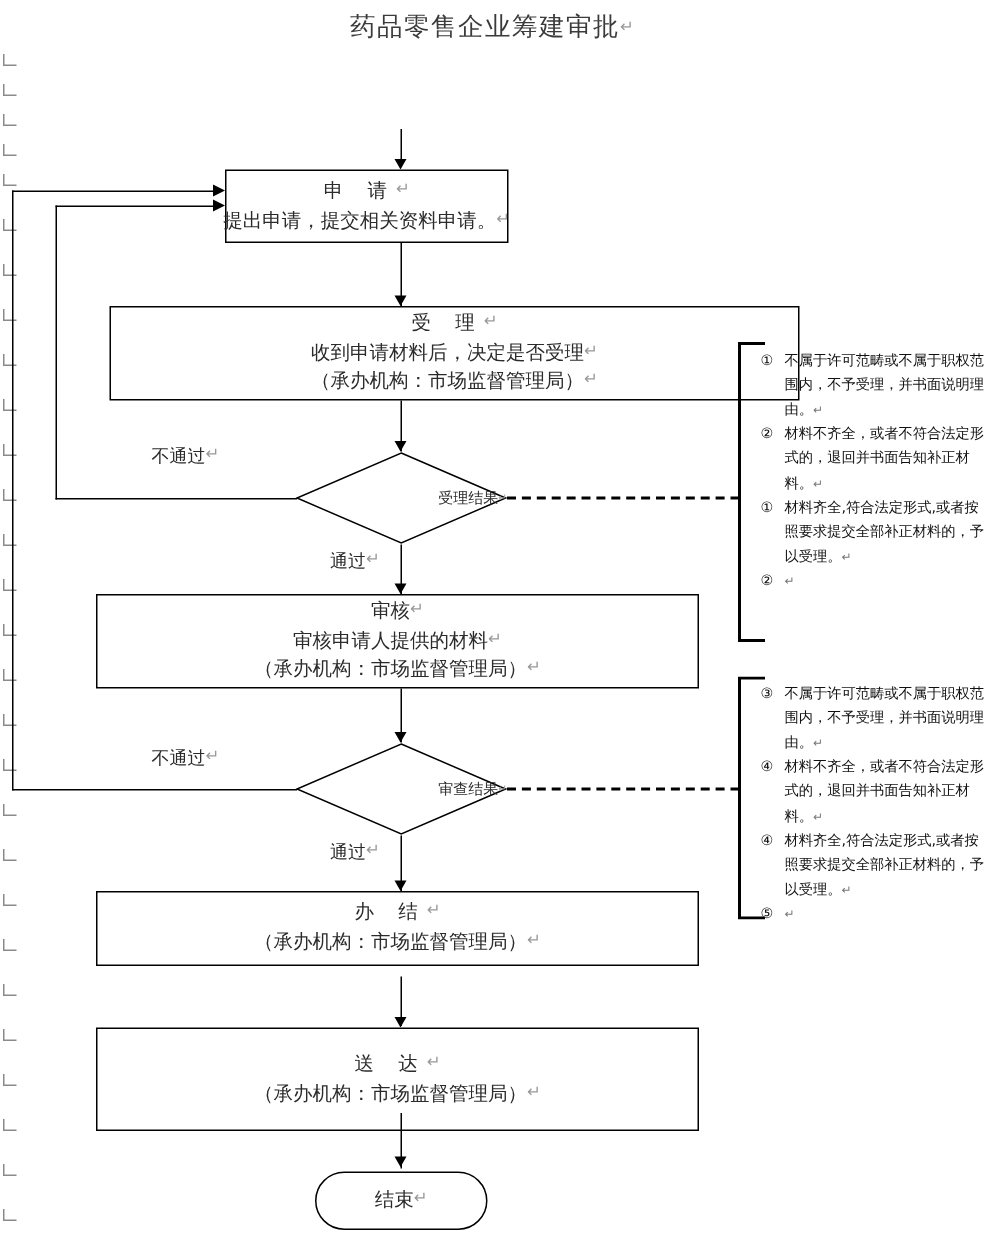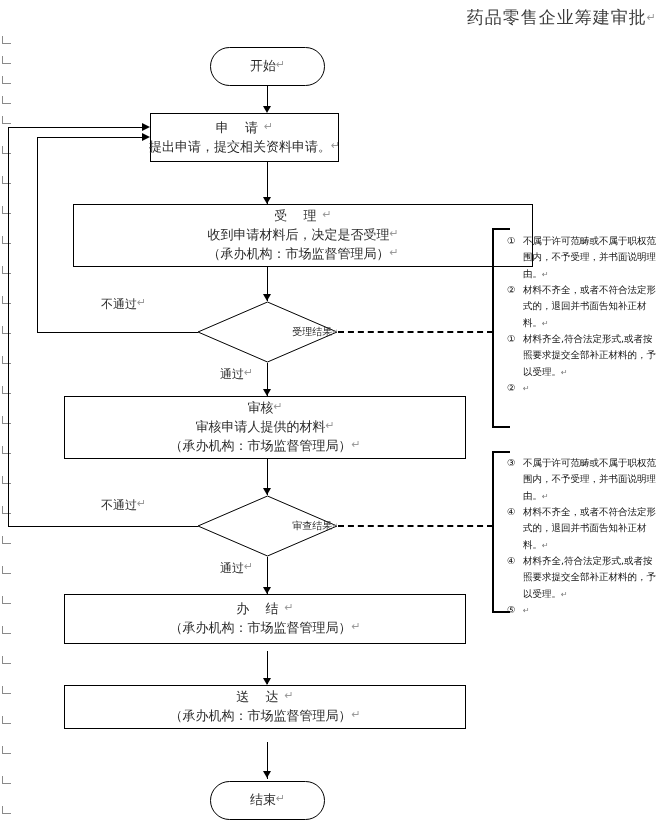--- a/index.html
+++ b/index.html
@@ -28,21 +28,21 @@
     border-left: 1px solid #8a8a8a;
     border-bottom: 1px solid #8a8a8a;
   }
 
   
   .title {
     position: absolute;
     left: 0;
     top: 6px;
     width: 657px;
-    text-align: right;
+    text-align: center;
     font-size: 17px;
     color: #3b3b3b;
     letter-spacing: 1px;
     white-space: nowrap;
   }
   .pilcrow {
     color: #9a9a9a;
     font-size: 11px;
     vertical-align: 2px;
   }
@@ -205,23 +205,20 @@
   <div class="binding-mark" style="top:686px"></div>
   <div class="binding-mark" style="top:716px"></div>
   <div class="binding-mark" style="top:746px"></div>
   <div class="binding-mark" style="top:776px"></div>
   <div class="binding-mark" style="top:806px"></div>
 
   <div class="title">
     <span>药品零售企业筹建审批</span><span class="pilcrow">↵</span>
   </div>
 
-  <div class="node terminator" style="left:210px; top:47px; width:115px; height:39px;">
-    <span class="ln"><span>开始</span><span class="pilcrow">↵</span></span>
-  </div>
 
   <div class="vline" style="left:267px; top:86px; height:25px;"></div>
   <div class="arrow-down" style="left:263px; top:106px;"></div>
 
   <div class="node" style="left:150px; top:113px; width:189px; height:49px;">
     <span class="ln hdr"><span>申  请</span><span class="pilcrow">↵</span></span>
     <span class="ln"><span>提出申请，提交相关资料申请。</span><span class="pilcrow">↵</span></span>
   </div>
 
   <div class="vline" style="left:267px; top:162px; height:42px;"></div>
@@ -292,21 +289,21 @@
   <div class="dashed" style="left:338px; top:525px; width:155px;"></div>
 
   <div class="node" style="left:64px; top:594px; width:402px; height:50px;">
     <span class="ln hdr"><span>办  结</span><span class="pilcrow">↵</span></span>
     <span class="ln"><span>（承办机构：市场监督管理局）</span><span class="pilcrow">↵</span></span>
   </div>
 
   <div class="vline" style="left:267px; top:651px; height:33px;"></div>
   <div class="arrow-down" style="left:263px; top:678px;"></div>
 
-  <div class="node" style="left:64px; top:685px; width:402px; height:44px;">
+  <div class="node" style="left:64px; top:685px; width:402px; height:69px;">
     <span class="ln hdr"><span>送  达</span><span class="pilcrow">↵</span></span>
     <span class="ln"><span>（承办机构：市场监督管理局）</span><span class="pilcrow">↵</span></span>
   </div>
 
   <div class="vline" style="left:267px; top:742px; height:37px;"></div>
   <div class="arrow-down" style="left:263px; top:771px;"></div>
 
   <div class="node terminator" style="left:210px; top:781px; width:115px; height:39px;align-items:center;">
     <span class="ln"><span>结束</span><span class="pilcrow">↵</span></span>
   </div>

